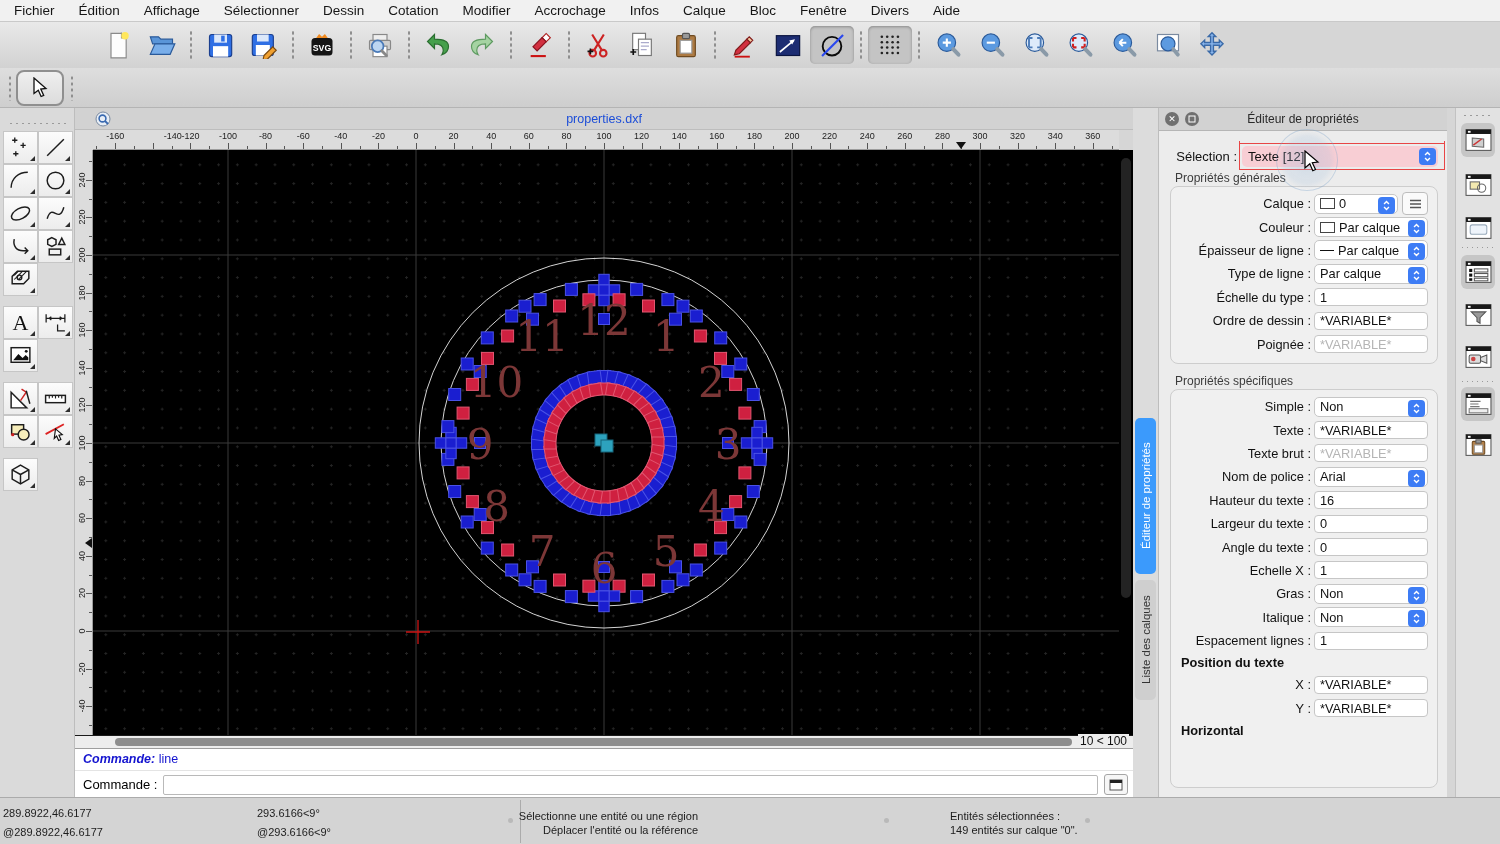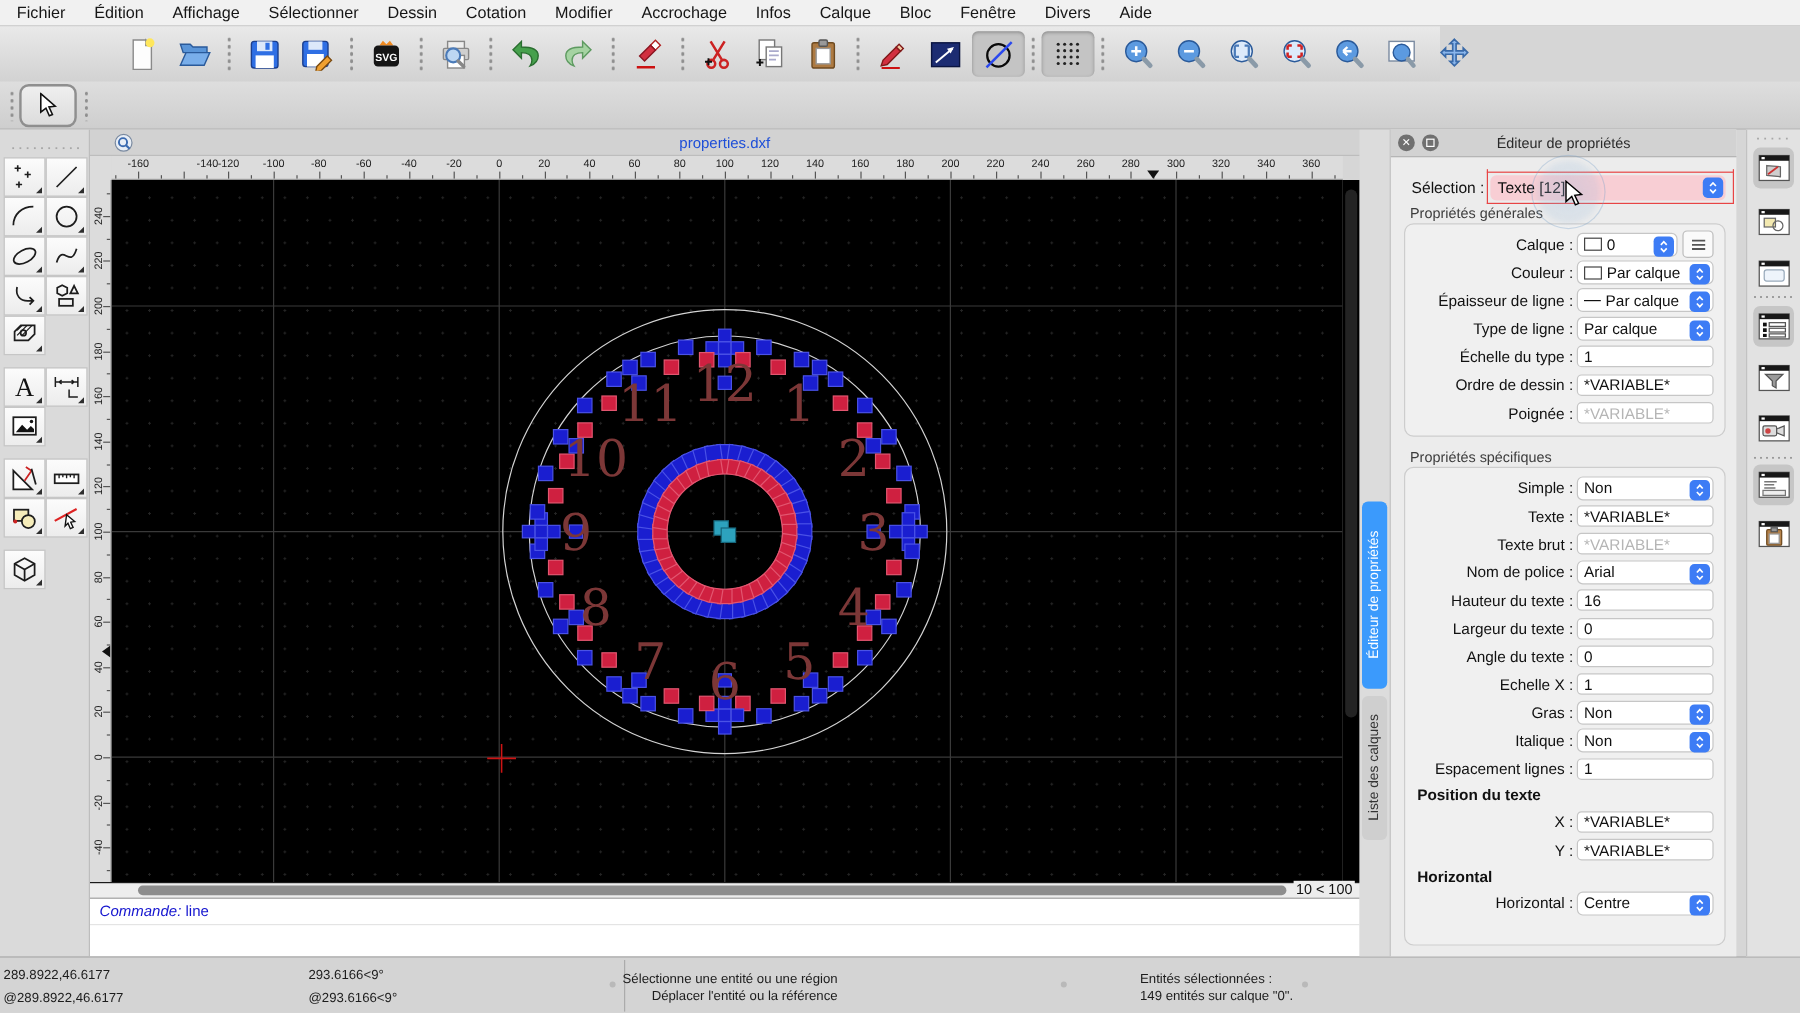--- a/index.html
+++ b/index.html
@@ -62,21 +62,21 @@
   #canvas svg{position:absolute;left:0;top:0;}
   #vscroll{left:1119px;top:150px;width:14px;height:585px;background:#000;}
   #vscroll .thumb{position:absolute;left:2px;top:8px;width:10px;height:440px;background:#232323;border-radius:5px;}
   #hscrollstrip{left:75px;top:735px;width:1058px;height:13px;background:#ededed;border-top:1px solid #1a1a1a;box-sizing:border-box;}
   #hscrollstrip .thumb{position:absolute;left:40px;top:2px;width:957px;height:8px;background:#8d8d8d;border-radius:4px;}
   #gridlabel{position:absolute;right:4px;top:-2px;font-size:12px;color:#111;background:#ededed;padding:0 2px;}
 
   
   #cmdarea{left:75px;top:748px;width:1058px;height:49px;background:#fff;border-top:1px solid #9e9e9e;box-sizing:border-box;}
   #cmd-history{height:21px;line-height:21px;padding-left:8px;font-size:12.5px;color:#1414cf;border-bottom:1px solid #e4e4e4;}
-  #cmd-history .lbl{font-style:italic;}
+  #cmd-history .lbl{font-style:italic;font-weight:bold;}
   #cmd-row{display:flex;align-items:center;height:27px;padding:0 5px 0 8px;gap:6px;}
   #cmd-row .lbl{font-size:13px;color:#000;white-space:nowrap;}
   #cmd-input{flex:1;height:18px;border:1px solid #b9b9b9;border-radius:2px;font-size:12px;padding:0 4px;outline:none;}
   #cmd-panel-btn{width:22px;height:19px;border:1px solid #a5a5a5;border-radius:3px;background:#f6f6f6;
                  display:flex;align-items:center;justify-content:center;}
 
   
   #statusbar{left:0;top:797px;width:1500px;height:47px;background:#d4d4d4;border-top:1px solid #ababab;box-sizing:border-box;font-size:11px;color:#1c1c1c;}
   .st2{position:absolute;line-height:14px;}
   #st-sep{position:absolute;left:520px;top:2px;width:1px;height:43px;background:#ababab;}
@@ -826,20 +826,30 @@
 <div id="vscroll" class="abs">
     <div class="thumb"></div>
   </div>
 <div id="hscrollstrip" class="abs">
   <div class="thumb"></div>
   <div id="gridlabel">10 &lt; 100</div>
 </div>
 
 <div id="cmdarea" class="abs">
   <div id="cmd-history"><span class="lbl">Commande:</span><span> line</span></div>
+  <div id="cmd-row">
+    <span class="lbl">Commande :</span>
+    <input id="cmd-input" value="" style="">
+    <div id="cmd-panel-btn">
+      <svg width="14" height="12" viewBox="0 0 14 12">
+          <rect x="1" y="1" width="12" height="10" fill="#fff" stroke="#555"></rect>
+          <rect x="1" y="1" width="12" height="3" fill="#222"></rect>
+        </svg>
+    </div>
+  </div>
 </div>
 
 <div id="statusbar" class="abs">
   <div class="st2" style="left:3px;top:8px;">
       <div>289.8922,46.6177</div>
       <div style="margin-top:5px;">@289.8922,46.6177</div>
     </div>
   <div class="st2" style="left:257px;top:8px;">
       <div>293.6166&lt;9°</div>
       <div style="margin-top:5px;">@293.6166&lt;9°</div>
@@ -1082,34 +1092,20 @@
           <div class="field">*VARIABLE*</div>
         </div>
       </div>
       <div class="prow">
         <span class="lbl">Y :</span>
         <div class="ctl">
           <div class="field">*VARIABLE*</div>
         </div>
       </div>
       <div class="subhead">Horizontal</div>
-      <div class="prow">
-        <span class="lbl">Horizontal :</span>
-        <div class="ctl">
-          <div class="combo">
-            <span>Centre</span>
-            <span class="stepper">
-              <svg viewBox="0 0 10 16">
-                <path d="M2 6.2L5 3l3 3.2" stroke="#fff" fill="none" stroke-width="1.7"></path>
-                <path d="M2 9.8L5 13l3-3.2" stroke="#fff" fill="none" stroke-width="1.7"></path>
-              </svg>
-            </span>
-          </div>
-        </div>
-      </div>
     </div>
 </div>
 
 <div id="click-ring" class="abs"></div>
 <svg id="cursor" class="abs" width="20" height="22" viewBox="0 0 20 22">
   <path d="M2 1l13 11-5.7.7 3.2 6.8-2.7 1.2-3-6.9L2 18z" fill="#fff" stroke="#000" stroke-width="1.2"></path>
 </svg>
 
 <div id="dockstrip" class="abs">
   <div class="dots-h" style="margin:6px 6px 0 6px;"></div>

